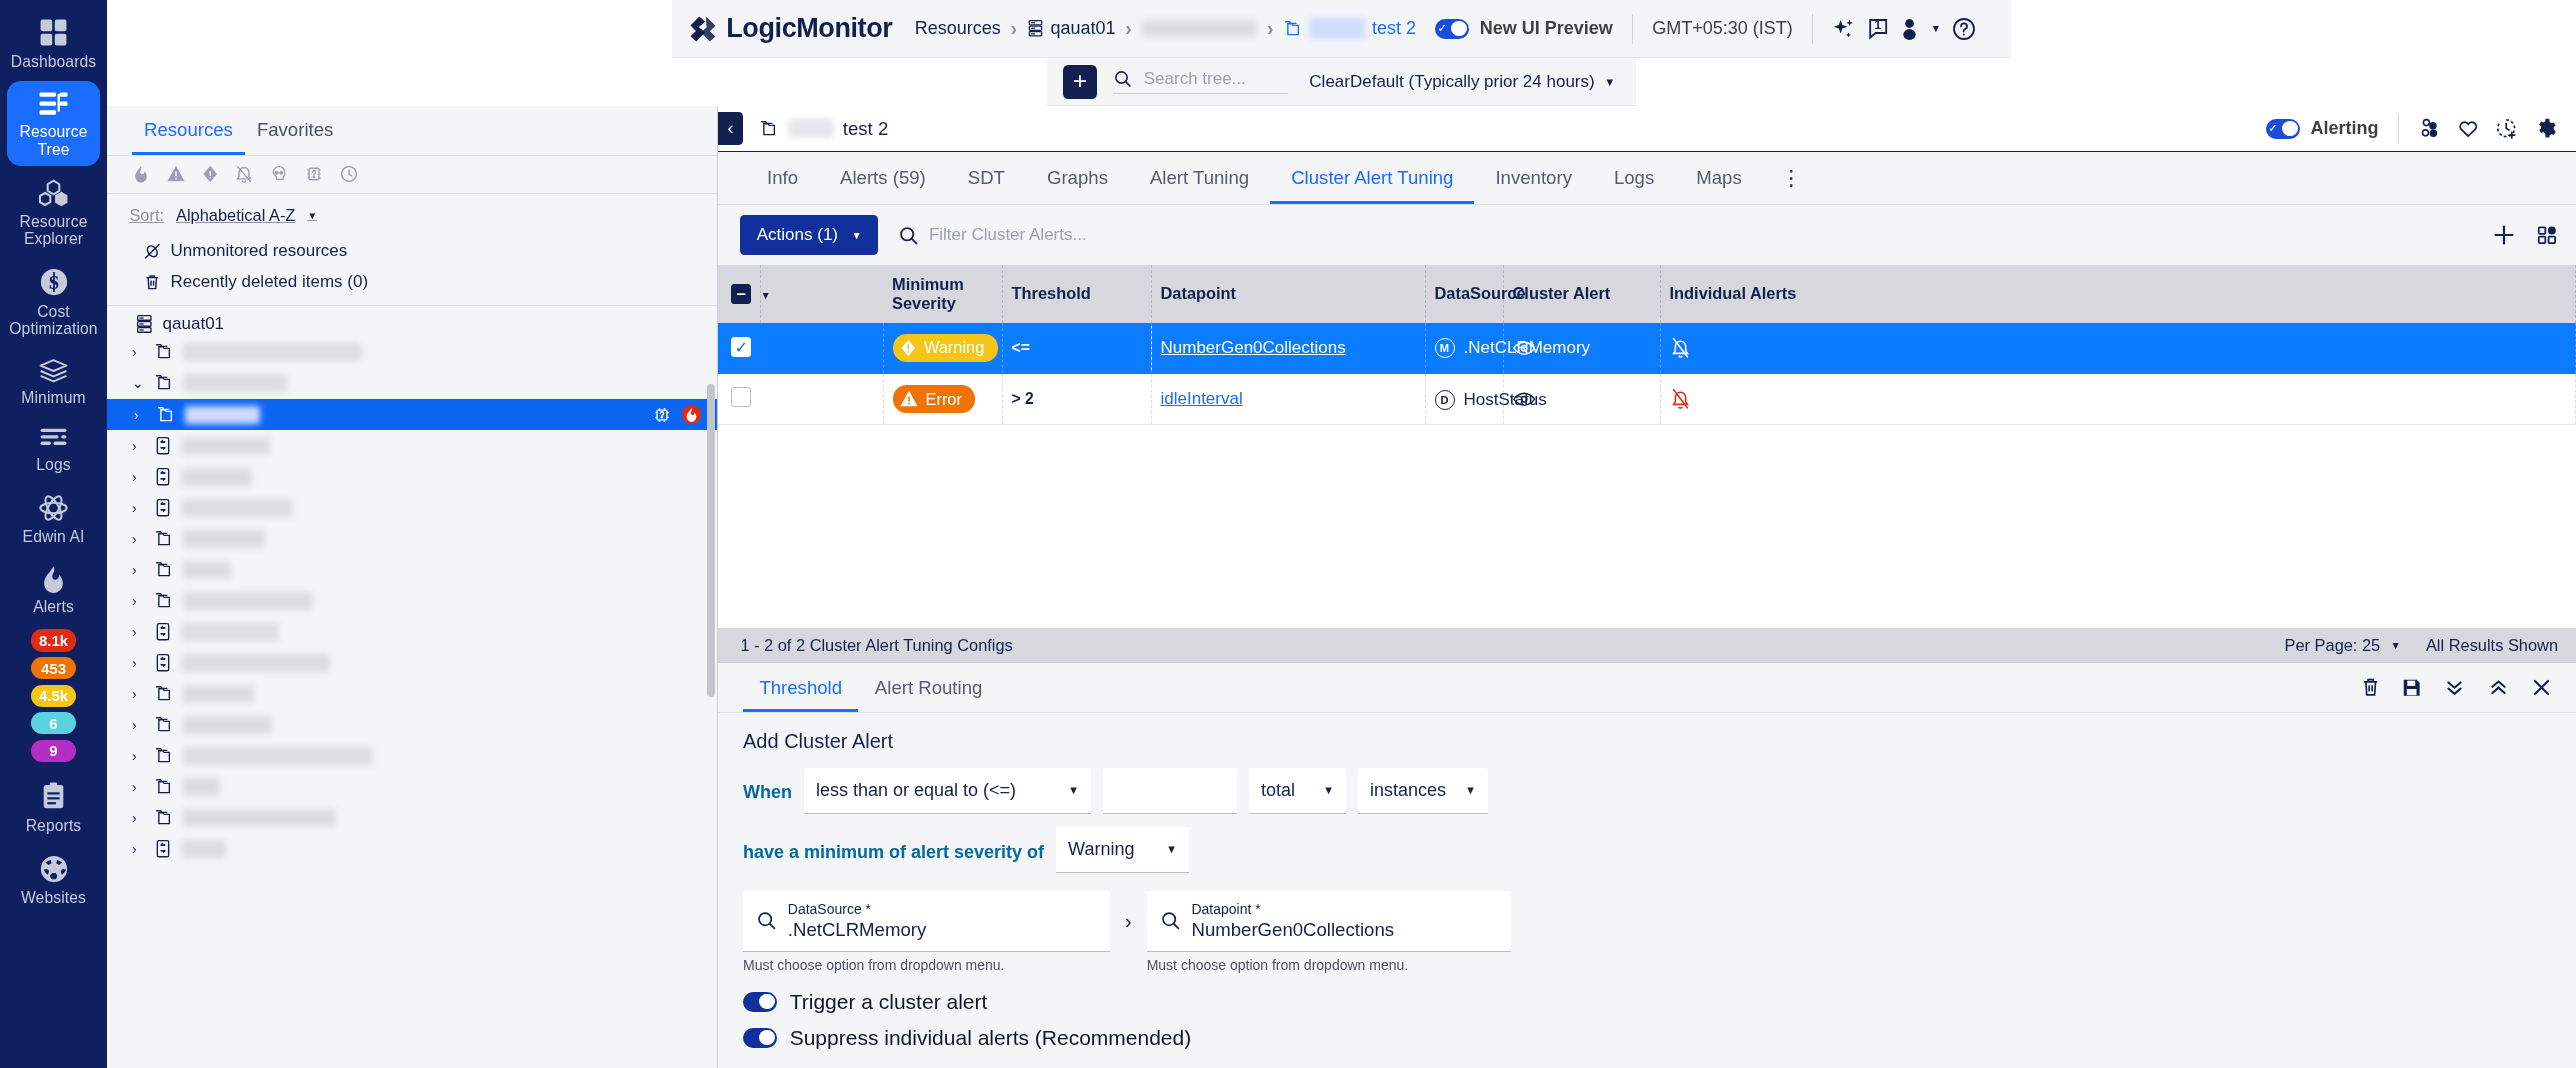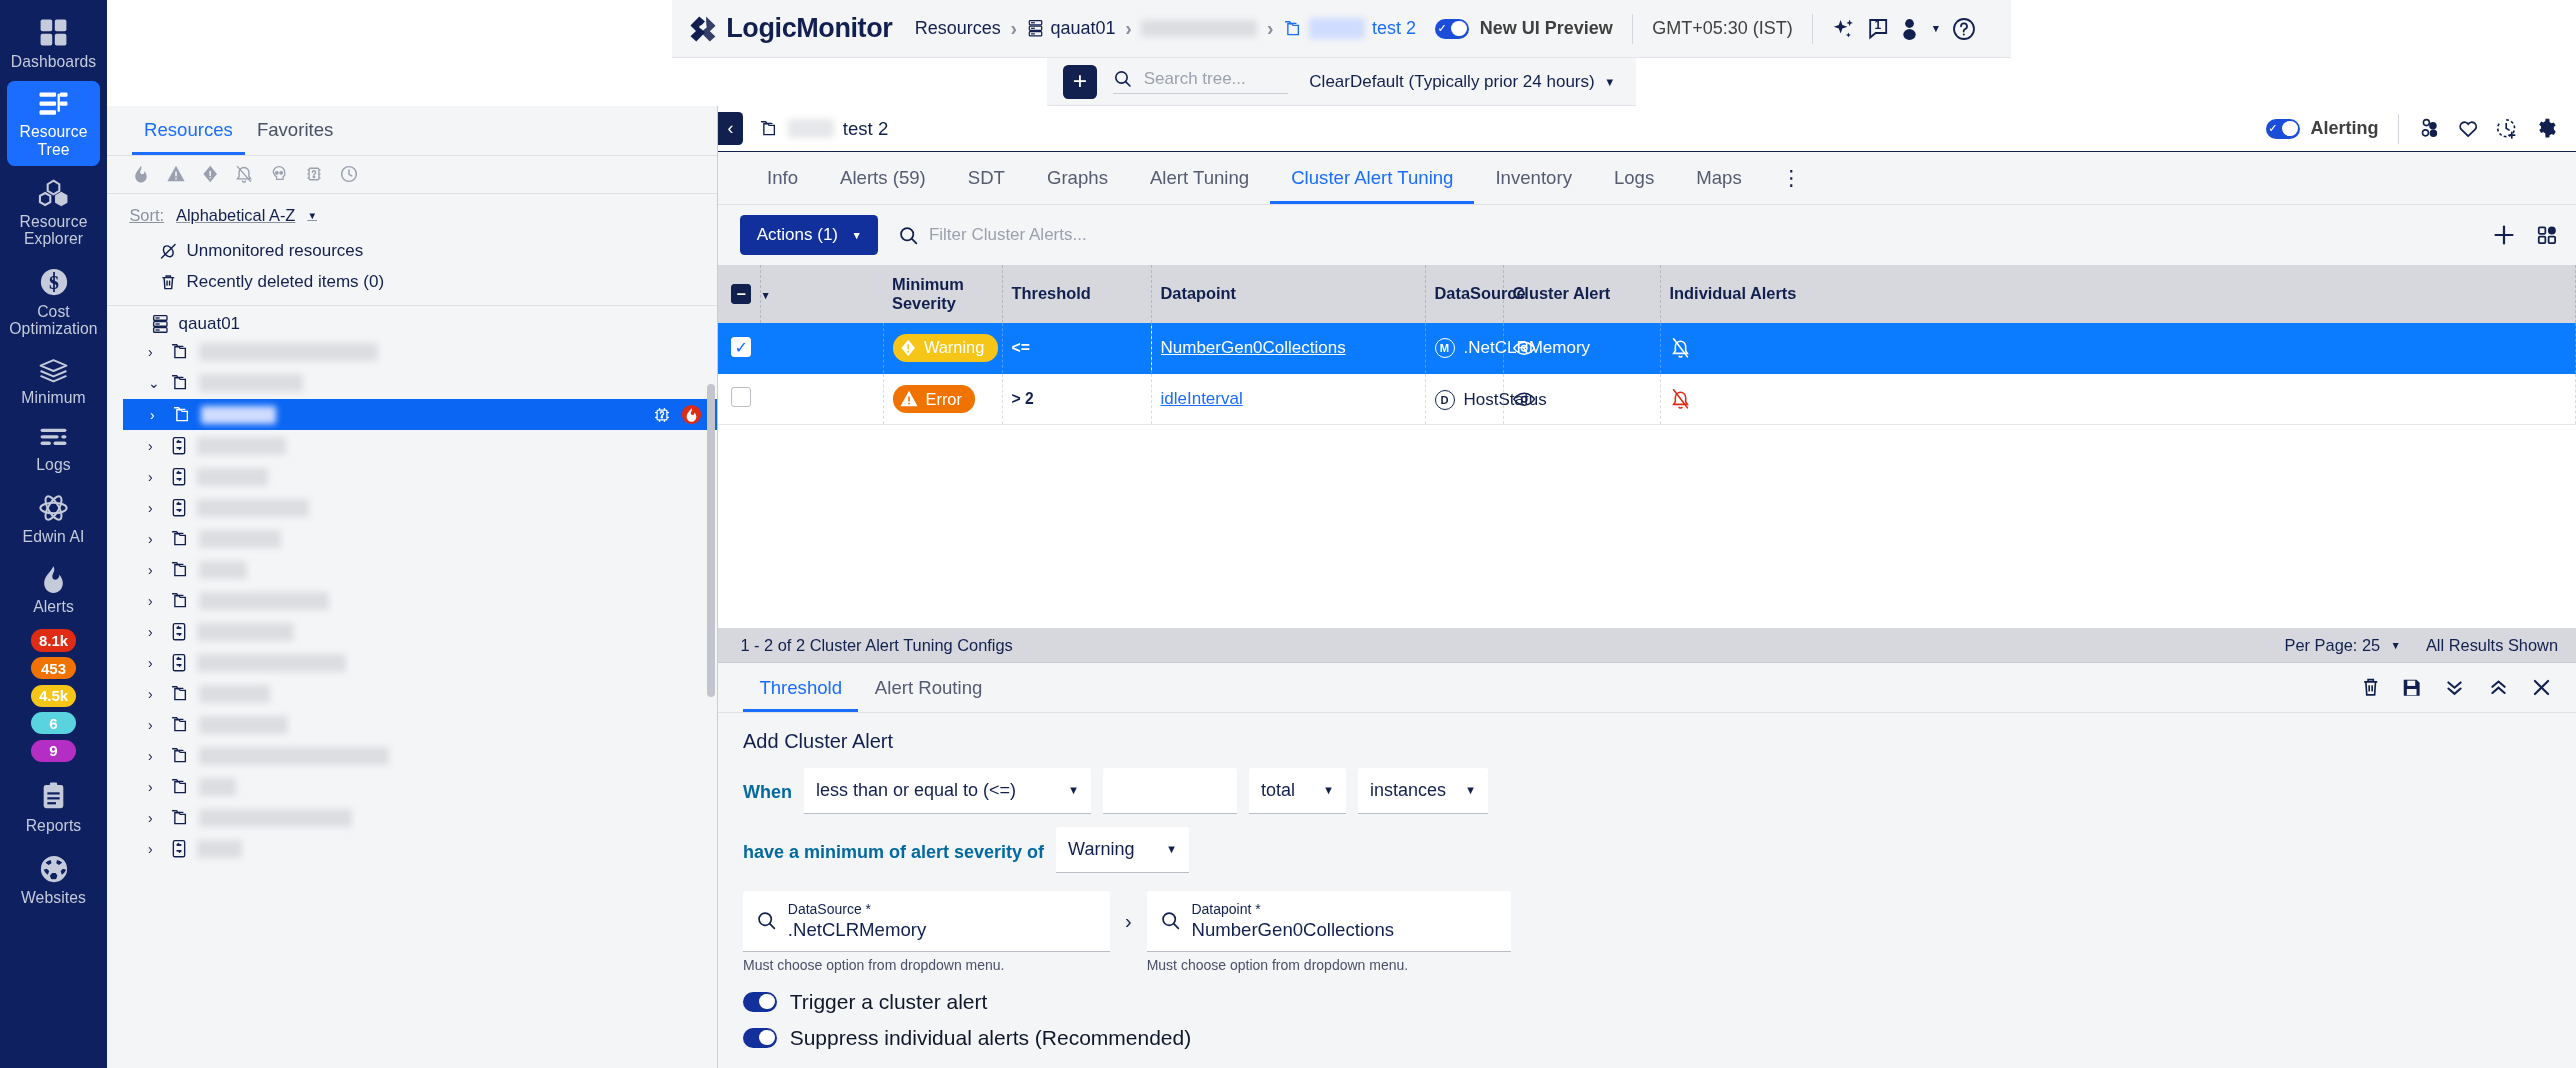--- a/index.html
+++ b/index.html
@@ -14,21 +14,21 @@
   .navrail {
     width: 107px; height: 1069px; background: #0e2060;
     display: flex; flex-direction: column; align-items: center;
     padding-top: 7.5px; flex-shrink: 0; overflow: hidden;
   }
   .navitem {
     width: 93px; padding: 9px 1.5px 7.5px; margin-bottom: 3px;
     display: flex; flex-direction: column; align-items: center;
     border-radius: 7.5px; cursor: pointer;
   }
-  .navitem.active { background: #1a6dff; }
+  .navitem.active { background: #1a6dff; border-radius: 14px; }
   .navitem .nicon { color: #c5cbdb; display: block; }
   .navitem.active .nicon { color: #ffffff; }
   .navitem .nlabel {
     margin-top: 5.2px; font-size: 15.7px; color: #c5cbdb;
     text-align: center; line-height: 1.12; letter-spacing: 0.1px;
   }
   .navitem.active .nlabel { color: #ffffff; }
 
   .alertpills { display: flex; flex-direction: column; align-items: center; gap: 5.2px; margin: 3px 0 10.4px; }
   .pill {
@@ -97,21 +97,21 @@
      border-bottom: 3px solid transparent; }
   .ttab.active { color: #1a6dff; border-bottom-color: #1a6dff; }
   .filtericons { display: flex; gap: 17px; padding: 9.7px 0 8.2px 25px;
      border-bottom: 0.7px solid #dfe1e6; color: #9aa0ae; flex-shrink:0; }
   .filtericons span { cursor: pointer; }
   .sortrow { padding: 12px 0 10.4px 22.4px; font-size: 16.4px; color: #8b91a1;
      display: flex; align-items: center; gap: 12px; flex-shrink:0;text-decoration:underline; }
   .sortrow b { color: #12204f; font-weight: normal; }
   .treescroll { flex: 1; overflow: hidden; position: relative; }
   .trow { display: flex; align-items: center; gap: 9px; padding: 5.2px 0 5.2px 25px;
-     font-size: 17px; color: #12204f; cursor: pointer; min-height: 31px; margin-left: 16px; }
+     font-size: 17px; color: #12204f; cursor: pointer; min-height: 31px; }
   .trow.sel { background: #0b66f3; color: #fff; padding-left: 0; }
   .trow .chev { width: 13.4px; color: #12204f; font-size: 14px; flex-shrink: 0; }
   .trow.sel .chev { color: #fff; }
   .treediv { border-top: 0.7px solid #dfe1e6; margin: 7.5px 0 0; }
   .rowicons { margin-left: auto; display: flex; align-items: center; gap: 10.4px; padding-right: 15px; }
   .tscroll { position: absolute; right: 2.2px; top: 149px; width: 8.2px; height: 313px;
      background: #c2c5cc; border-radius: 4.5px; }
 
   
   .mainpanel { flex: 1; display: flex; flex-direction: column; background: #fff; min-width: 0; }

